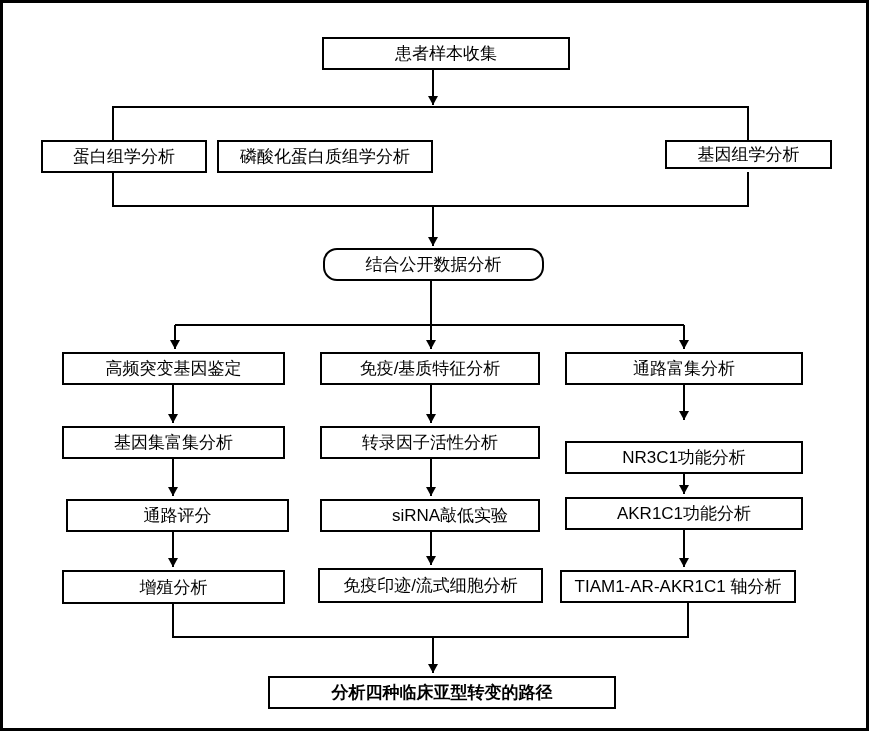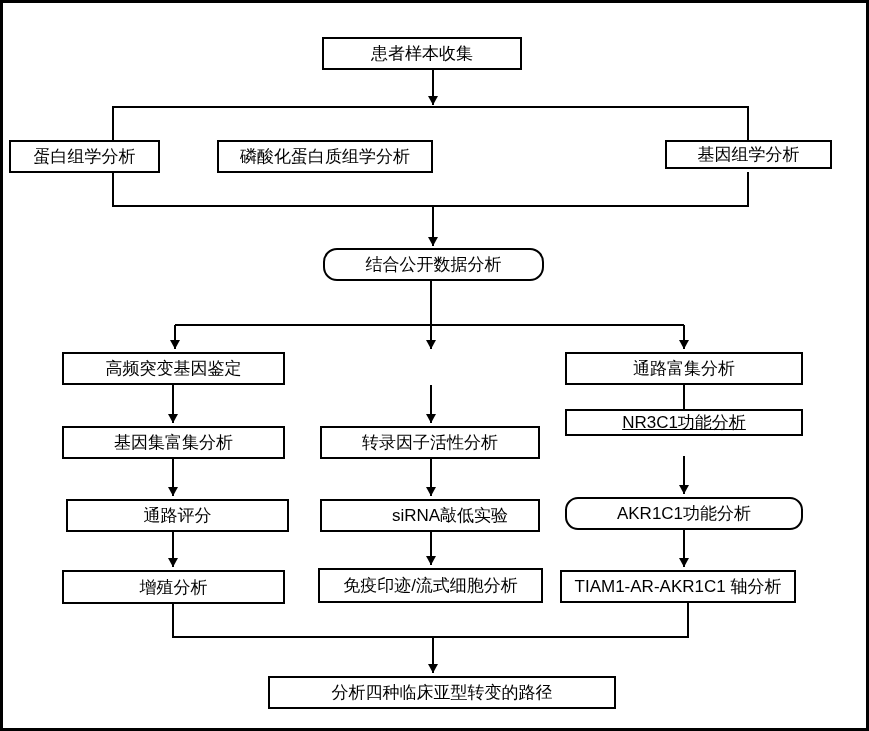--- a/index.html
+++ b/index.html
@@ -74,49 +74,50 @@
     <path d="M431,532 V565" marker-end="url(#arw)"></path>
 
     <path d="M684,385 V420" marker-end="url(#arw)"></path>
     <path d="M684,456 V494" marker-end="url(#arw)"></path>
     <path d="M684,530 V567" marker-end="url(#arw)"></path>
 
     <path d="M173,604 V637 H688 V603"></path>
     <path d="M433,637 V673" marker-end="url(#arw)"></path>
   </svg>
 
-  <div class="node" style="left:322px; top:37px; width:200px; height:33px;">患者样本收集</div>
+  <div class="node" style="left:322px; top:37px; width:248px; height:33px;">患者样本收集</div>
 
-  <div class="node" style="left:9px; top:140px; width:151px; height:33px;">蛋白组学分析</div>
+  <div class="node" style="left:41px; top:140px; width:166px; height:33px;">蛋白组学分析</div>
 
   <div class="node" style="left:217px; top:140px; width:216px; height:33px;">磷酸化蛋白质组学分析</div>
 
 
   <div class="node" style="left:665px; top:140px; width:167px; height:29px;">基因组学分析</div>
 
   <div class="node" style="left:323px; top:248px; width:221px; height:33px;border-radius:14px;">结合公开数据分析</div>
 
   <div class="node" style="left:62px; top:352px; width:223px; height:33px;">高频突变基因鉴定</div>
 
   <div class="node" style="left:62px; top:426px; width:223px; height:33px;">基因集富集分析</div>
 
   <div class="node" style="left:66px; top:499px; width:223px; height:33px;">通路评分</div>
 
   <div class="node" style="left:62px; top:570px; width:223px; height:34px;">增殖分析</div>
 
+  <div class="node" style="left:320px; top:352px; width:220px; height:33px;">免疫/基质特征分析</div>
 
   <div class="node" style="left:320px; top:426px; width:220px; height:33px;">转录因子活性分析</div>
 
   <div class="node" style="left:320px; top:499px; width:220px; height:33px;padding-left:40px;">siRNA敲低实验</div>
 
   <div class="node" style="left:318px; top:568px; width:225px; height:35px;text-align:center;">免疫印迹/流式细胞分析</div>
 
   <div class="node" style="left:565px; top:352px; width:238px; height:33px;">通路富集分析</div>
 
-  <div class="node" style="left:565px; top:409px; width:238px; height:27px;text-decoration:underline;">NR3C1功能分析</div>
+  <div class="node" style="left:565px; top:441px; width:238px; height:33px;">NR3C1功能分析</div>
 
-  <div class="node" style="left:565px; top:497px; width:238px; height:33px;border-radius:13px;">AKR1C1功能分析</div>
+  <div class="node" style="left:565px; top:497px; width:238px; height:33px;">AKR1C1功能分析</div>
 
   <div class="node" style="left:560px; top:570px; width:236px; height:33px;">TIAM1-AR-AKR1C1 轴分析</div>
 
-  <div class="node" style="left:268px; top:676px; width:348px; height:33px;">分析四种临床亚型转变的路径</div>
+  <div class="node" style="left:268px; top:676px; width:348px; height:33px;font-weight:bold;">分析四种临床亚型转变的路径</div>
 
 </div>
 
 </body></html>

